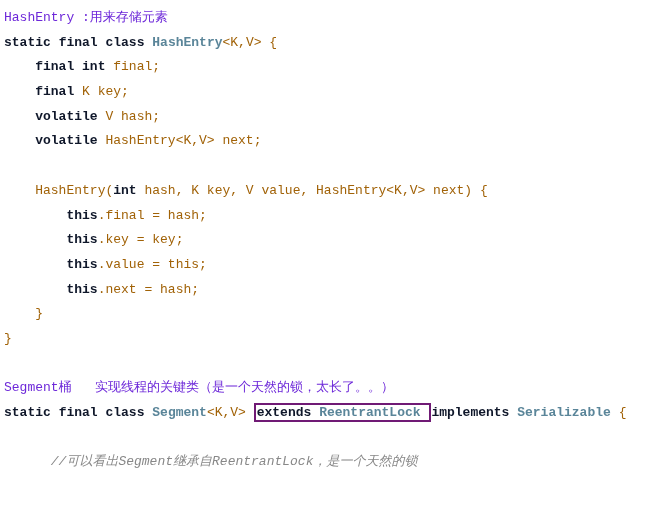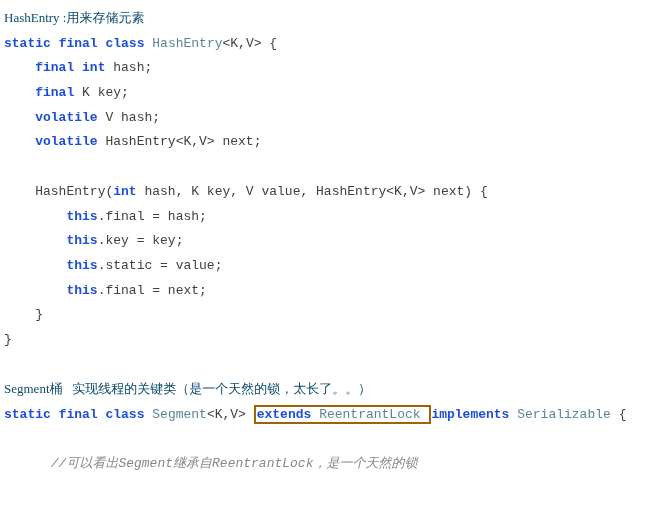--- a/index.html
+++ b/index.html
@@ -6,45 +6,45 @@
     body {
       font-family: Consolas, Monaco, "Courier New", monospace;
       font-size: 13px;
       line-height: 1.9;
       background: #ffffff;
       color: #333;
       padding: 6px 4px;
       position: relative;
     }
     .code-block { white-space: pre; }
-    .kw { color: #1d4ed8; font-weight: bold; }
-    .type { color: #5a8599; }
-    .plain { color: #404040; }
+    .kw { color: #0f172a; font-weight: bold; }
+    .type { color: #5a8599; font-weight: bold; }
+    .plain { color: #a16207; }
     .comment { color: #888; font-style: italic; }
-    .chinese { color: #0c4a6e; font-family: Liberation Serif, serif; }
+    .chinese { color: #6d28d9; font-family: Liberation Mono, monospace; }
     .red-box {
-      border: 2px solid #a16207;
+      border: 2px solid #701a75;
       padding: 0 1px;
     }
   </style>
 </head>
 <body>
 
 <div class="code-block"><span class="chinese"><span>HashEntry :</span><span>用来存储元素</span></span>
 <span class="kw">static</span> <span class="kw">final</span> <span class="kw">class</span> <span class="type">HashEntry</span><span class="plain">&lt;K,V&gt; {</span>
-    <span class="kw">final</span> <span class="kw">int</span><span class="plain"> hash;</span>
+    <span class="kw">final</span> <span class="kw">int</span><span class="plain"> final;</span>
     <span class="kw">final</span><span class="plain"> K key;</span>
     <span class="kw">volatile</span><span class="plain"> V hash;</span>
     <span class="kw">volatile</span><span class="plain"> HashEntry&lt;K,V&gt; next;</span>
 
     <span class="plain">HashEntry(</span><span class="kw">int</span><span class="plain"> hash, K key, V value, HashEntry&lt;K,V&gt; next) {</span>
         <span class="kw">this</span><span class="plain">.final = hash;</span>
         <span class="kw">this</span><span class="plain">.key = key;</span>
-        <span class="kw">this</span><span class="plain">.static = value;</span>
-        <span class="kw">this</span><span class="plain">.final = next;</span>
+        <span class="kw">this</span><span class="plain">.value = this;</span>
+        <span class="kw">this</span><span class="plain">.next = hash;</span>
     <span class="plain">}</span>
 <span class="plain">}</span>
 
 <span class="chinese">Segment桶   实现线程的关键类（是一个天然的锁，太长了。。）</span>
 <span class="kw">static</span> <span class="kw">final</span> <span class="kw">class</span> <span class="type">Segment</span><span class="plain">&lt;K,V&gt;</span> <span class="red-box"><span class="kw">extends</span> <span class="type">ReentrantLock</span> </span><span class="kw">implements</span> <span class="type">Serializable</span><span class="plain"> {</span>
 
       <span class="comment">//可以看出Segment继承自ReentrantLock，是一个天然的锁</span>
 
 
      

